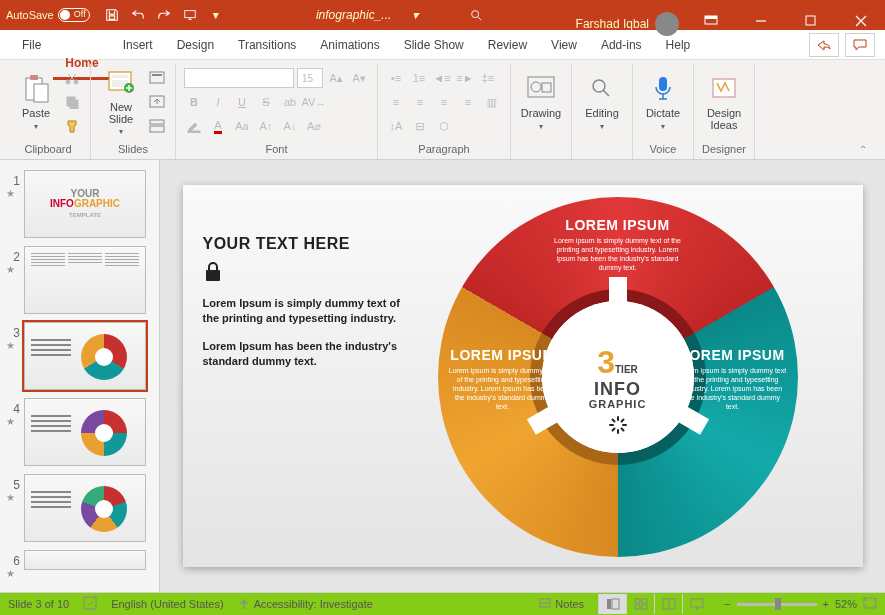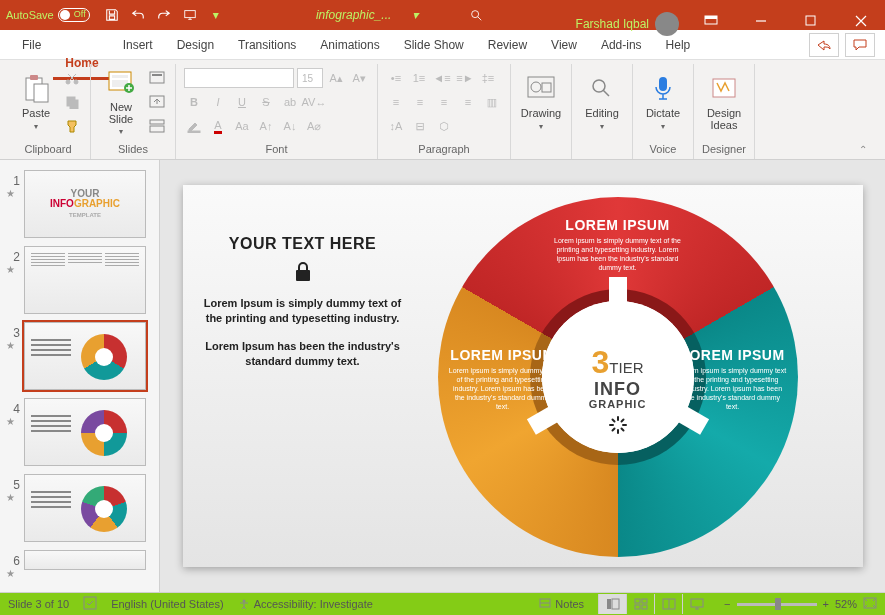--- a/index.html
+++ b/index.html
@@ -1,19 +1,19 @@
 <!DOCTYPE html>
 <html><head>
 <meta charset="utf-8">
 <style>
 * { margin: 0; padding: 0; box-sizing: border-box; font-family: "Segoe UI", sans-serif; }
 body { width: 885px; height: 615px; background: #fff; overflow: hidden; font-size: 12px; color: #333; }
 
 
-.title-bar { height: 30px; background: #c43e1c; display: flex; align-items: center; color: #bef264; padding: 0 6px; }
+.title-bar { height: 30px; background: #c43e1c; display: flex; align-items: center; color: #fef9c3; padding: 0 6px; }
 .title-bar .autosave { display: flex; align-items: center; gap: 4px; font-size: 11px; }
 .title-bar .toggle { width: 32px; height: 14px; border: 1px solid #fff; border-radius: 8px; position: relative; display: inline-block; }
 .title-bar .toggle::after { content: ""; width: 10px; height: 10px; background: #fff; border-radius: 50%; position: absolute; left: 1px; top: 1px; }
 .title-bar .toggle-label { font-size: 9px; position: absolute; right: 3px; top: 0; }
 .title-bar .qat { display: flex; gap: 10px; margin-left: 14px; align-items: center; }
 .title-bar .qat-icn { width: 16px; height: 16px; display: flex; align-items: center; justify-content: center; }
 .title-bar .doc-title { flex: 1; text-align: center; font-size: 12px; display: flex; justify-content: center; align-items: center; gap: 21px; font-style: italic; }
 .title-bar .right-controls { display: flex; align-items: flex-end; gap: 14px; margin-top: 12px; }
 .title-bar .user { display: flex; align-items: center; gap: 6px; font-size: 12px; }
 .title-bar .avatar { width: 24px; height: 24px; border-radius: 50%; background: #888; }
@@ -64,35 +64,35 @@
 .thumb .mini-text-lines div { height: 2px; background: #888; margin-bottom: 3px; }
 .thumb.title-slide { display:flex; align-items:center; justify-content:center; }
 .thumb.title-slide .logo-text { font-weight: 800; font-size: 10px; text-align:center; line-height:1; }
 .thumb.content-slide { padding: 6px; }
 .thumb.content-slide .cols { display:flex; gap:3px; height:100%; }
 .thumb.content-slide .col { flex:1; }
 .thumb.content-slide .col div { height: 1px; background:#aaa; margin-bottom:2px; }
 
 .slide-area { flex: 1; display: flex; align-items: center; justify-content: center; padding: 18px; position: relative; }
 .slide { width: 680px; height: 382px; background: linear-gradient(#fafafa, #e4e4e4); box-shadow: 0 2px 8px rgba(0,0,0,0.3); position: relative; display: flex; }
-.slide-left { width: 230px; padding: 50px 10px 20px 20px; text-align: center; }
+.slide-left { width: 230px; padding: 50px 10px 20px 20px; }
 .slide-left h2 { font-size: 16px; font-weight: 800; color: #222; margin-bottom: 8px; letter-spacing: 0.5px; }
 .slide-left .lock-icn { margin: 4px auto 10px; }
 .slide-left p { font-size: 11px; font-weight: 700; color: #222; margin-bottom: 12px; line-height: 1.4; }
 .slide-right { flex: 1; position: relative; }
 
 .infographic { position: absolute; left: 25px; top: 12px; width: 360px; height: 360px; }
 .donut { position: absolute; inset: 0; border-radius: 50%; background: conic-gradient(from -60deg, #c02626 0deg, #e03838 60deg, #c02626 120deg, #0a8888 120deg, #14aaaa 180deg, #0a8888 240deg, #d88820 240deg, #f0a530 300deg, #d88820 360deg); }
 .donut-inner-ring { position: absolute; inset: 104px; border-radius: 50%; background: #fff; }
 .donut-mid-ring { position: absolute; inset: 92px; border-radius: 50%; background: conic-gradient(from -60deg, #8a1818 0 120deg, #066060 120deg 240deg, #a86616 240deg 360deg); }
 .donut-mid-ring::after { content:""; position:absolute; inset: 12px; background:#fff; border-radius:50%; }
 .spoke { position: absolute; background: #fff; width: 18px; height: 100px; left: 171px; top: 80px; transform-origin: 50% 100px; }
 .center-txt { position: absolute; inset: 120px; display: flex; flex-direction: column; align-items: center; justify-content: center; text-align: center; }
 .center-txt .big3 { font-size: 32px; font-weight: 800; color: #e8a030; display:inline; }
-.center-txt .tier { font-size: 15px; font-weight: 400; color: #444; }
+.center-txt .tier { font-size: 10px; font-weight: 700; color: #444; }
 .center-txt .info { font-size: 18px; font-weight: 800; color: #444; letter-spacing: 1px; line-height: 0.9; }
 .center-txt .graphic { font-size: 11px; font-weight: 800; color: #444; letter-spacing: 1px; }
 .seg-label { position: absolute; color: #fff; text-align: center; }
 .seg-label .title { font-size: 14px; font-weight: 800; letter-spacing: 0.5px; }
 .seg-label .body { font-size: 7px; line-height: 1.3; margin-top: 3px; }
 .seg-num { position: absolute; color: #fff; font-size: 10px; font-weight: 700; }
 .spinner { position: absolute; width: 20px; height: 20px; left: 170px; top: 218px; }
 
 
 .status-bar { height: 23px; background: #84cc16; border-top: 1px solid #d0d0d0; display: flex; align-items: center; padding: 0 8px; font-size: 11px; color: #555; gap: 14px; }

